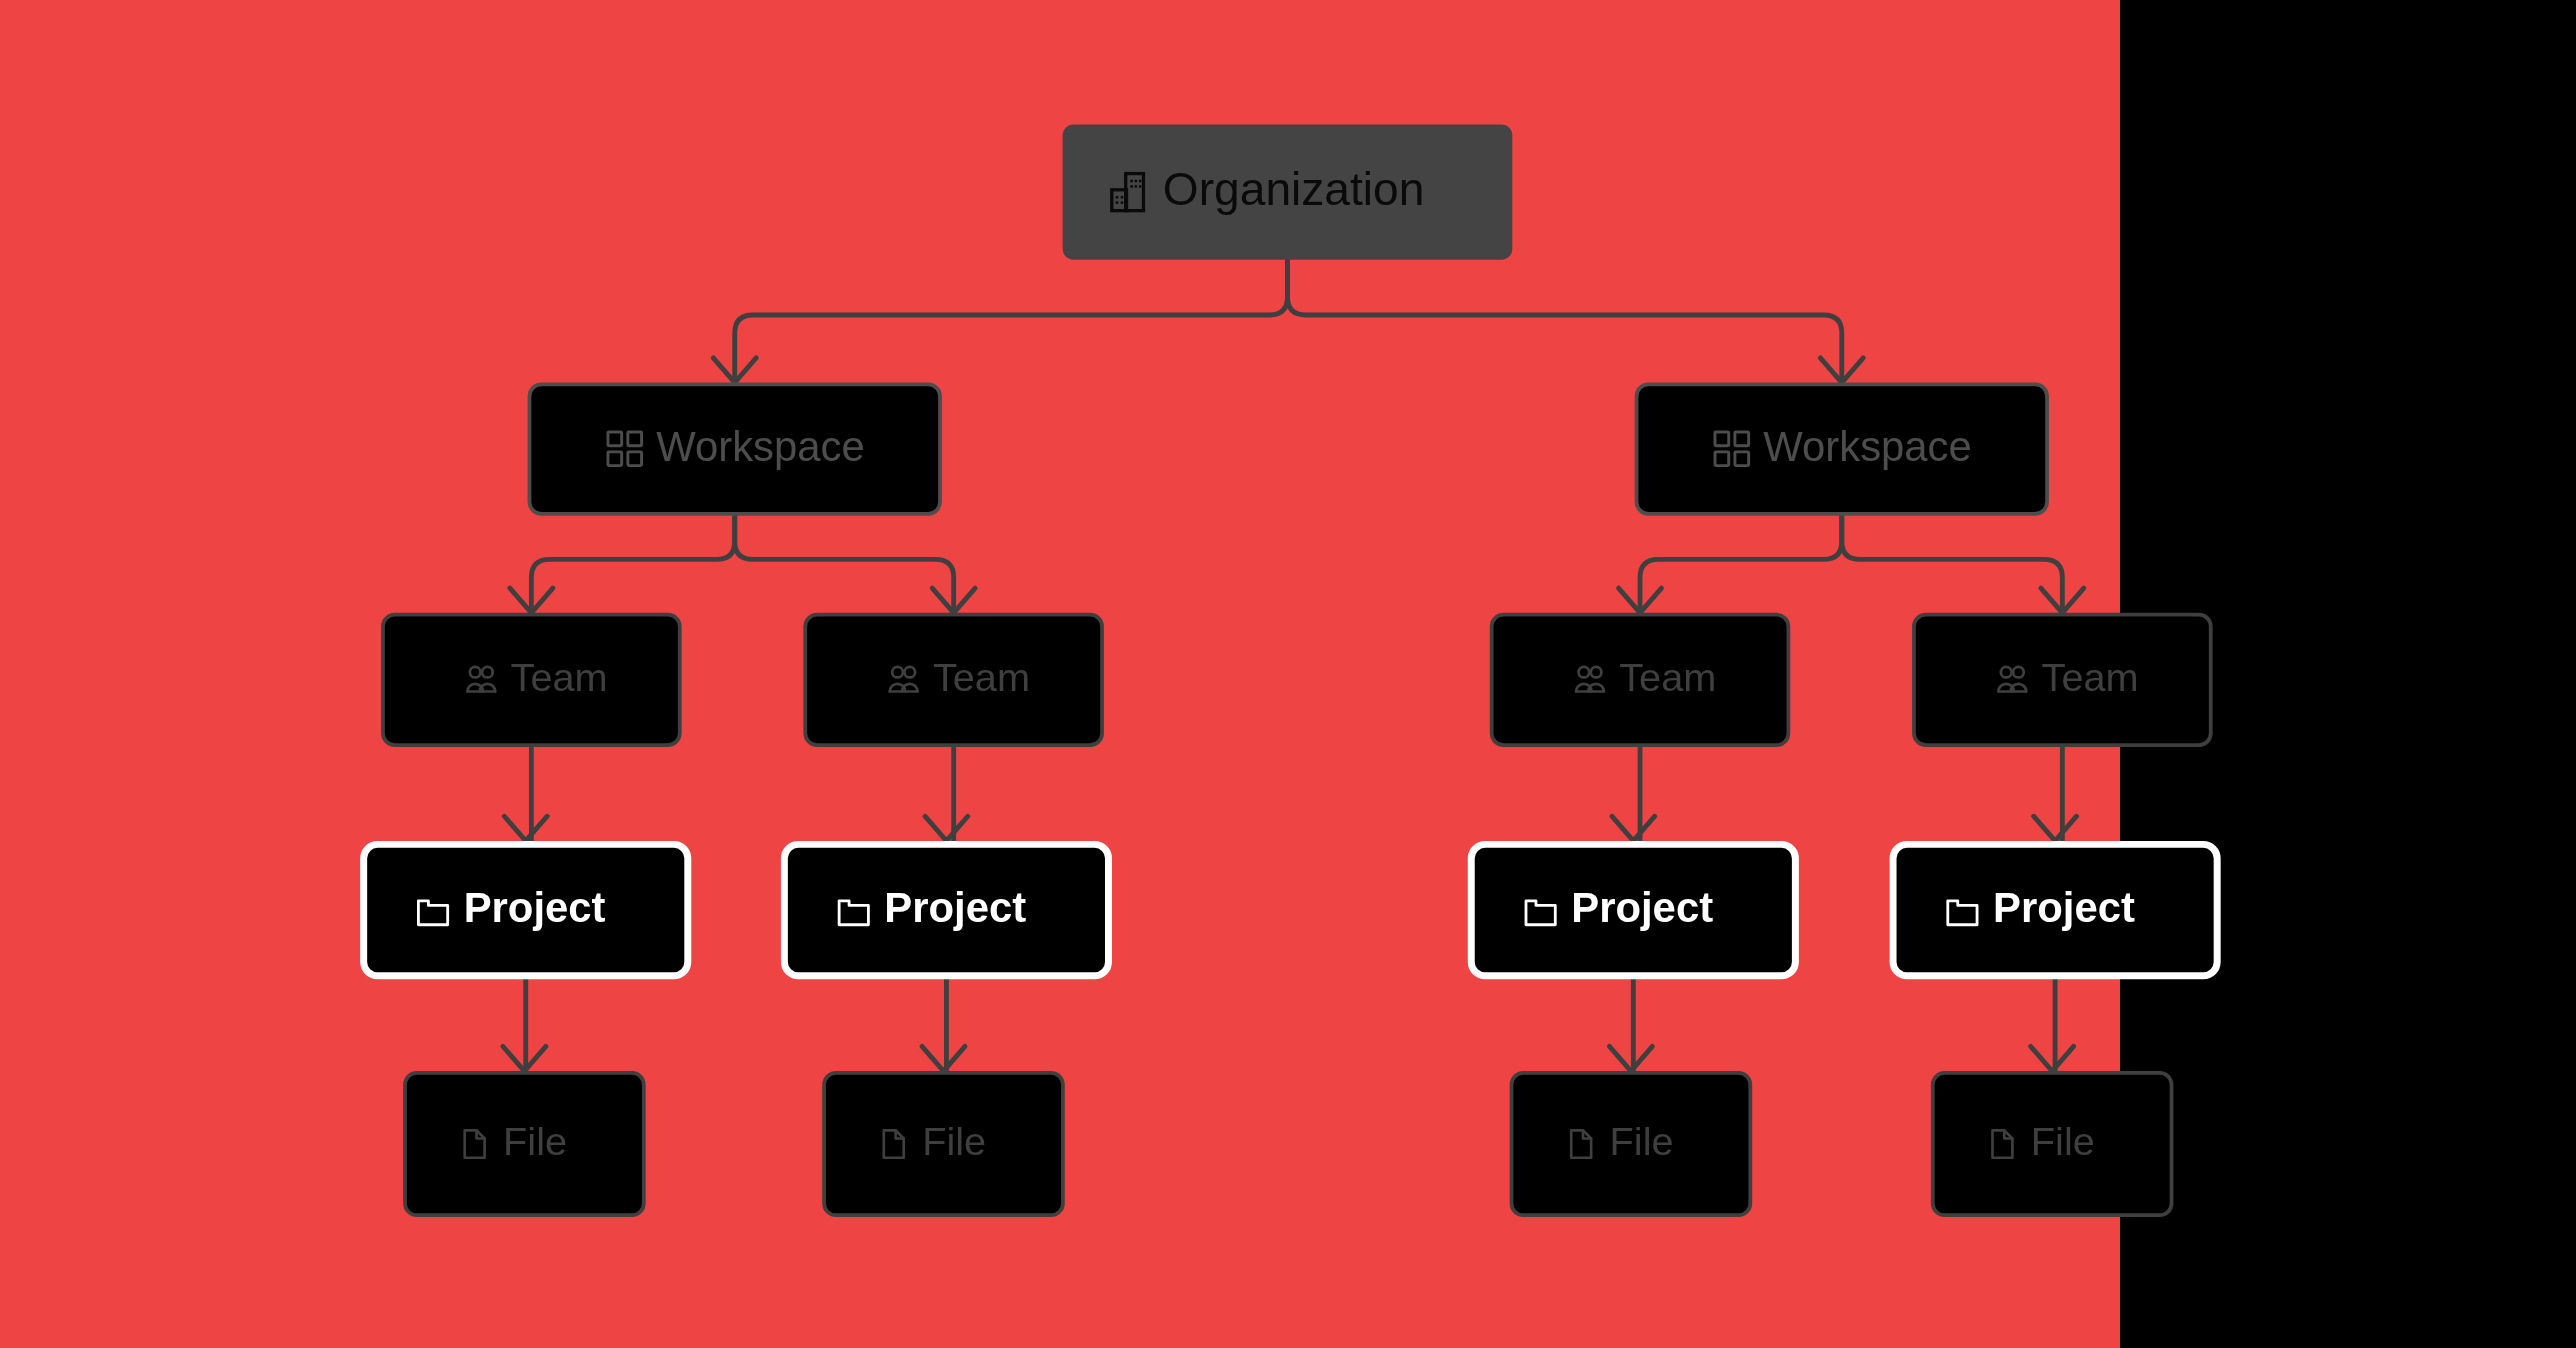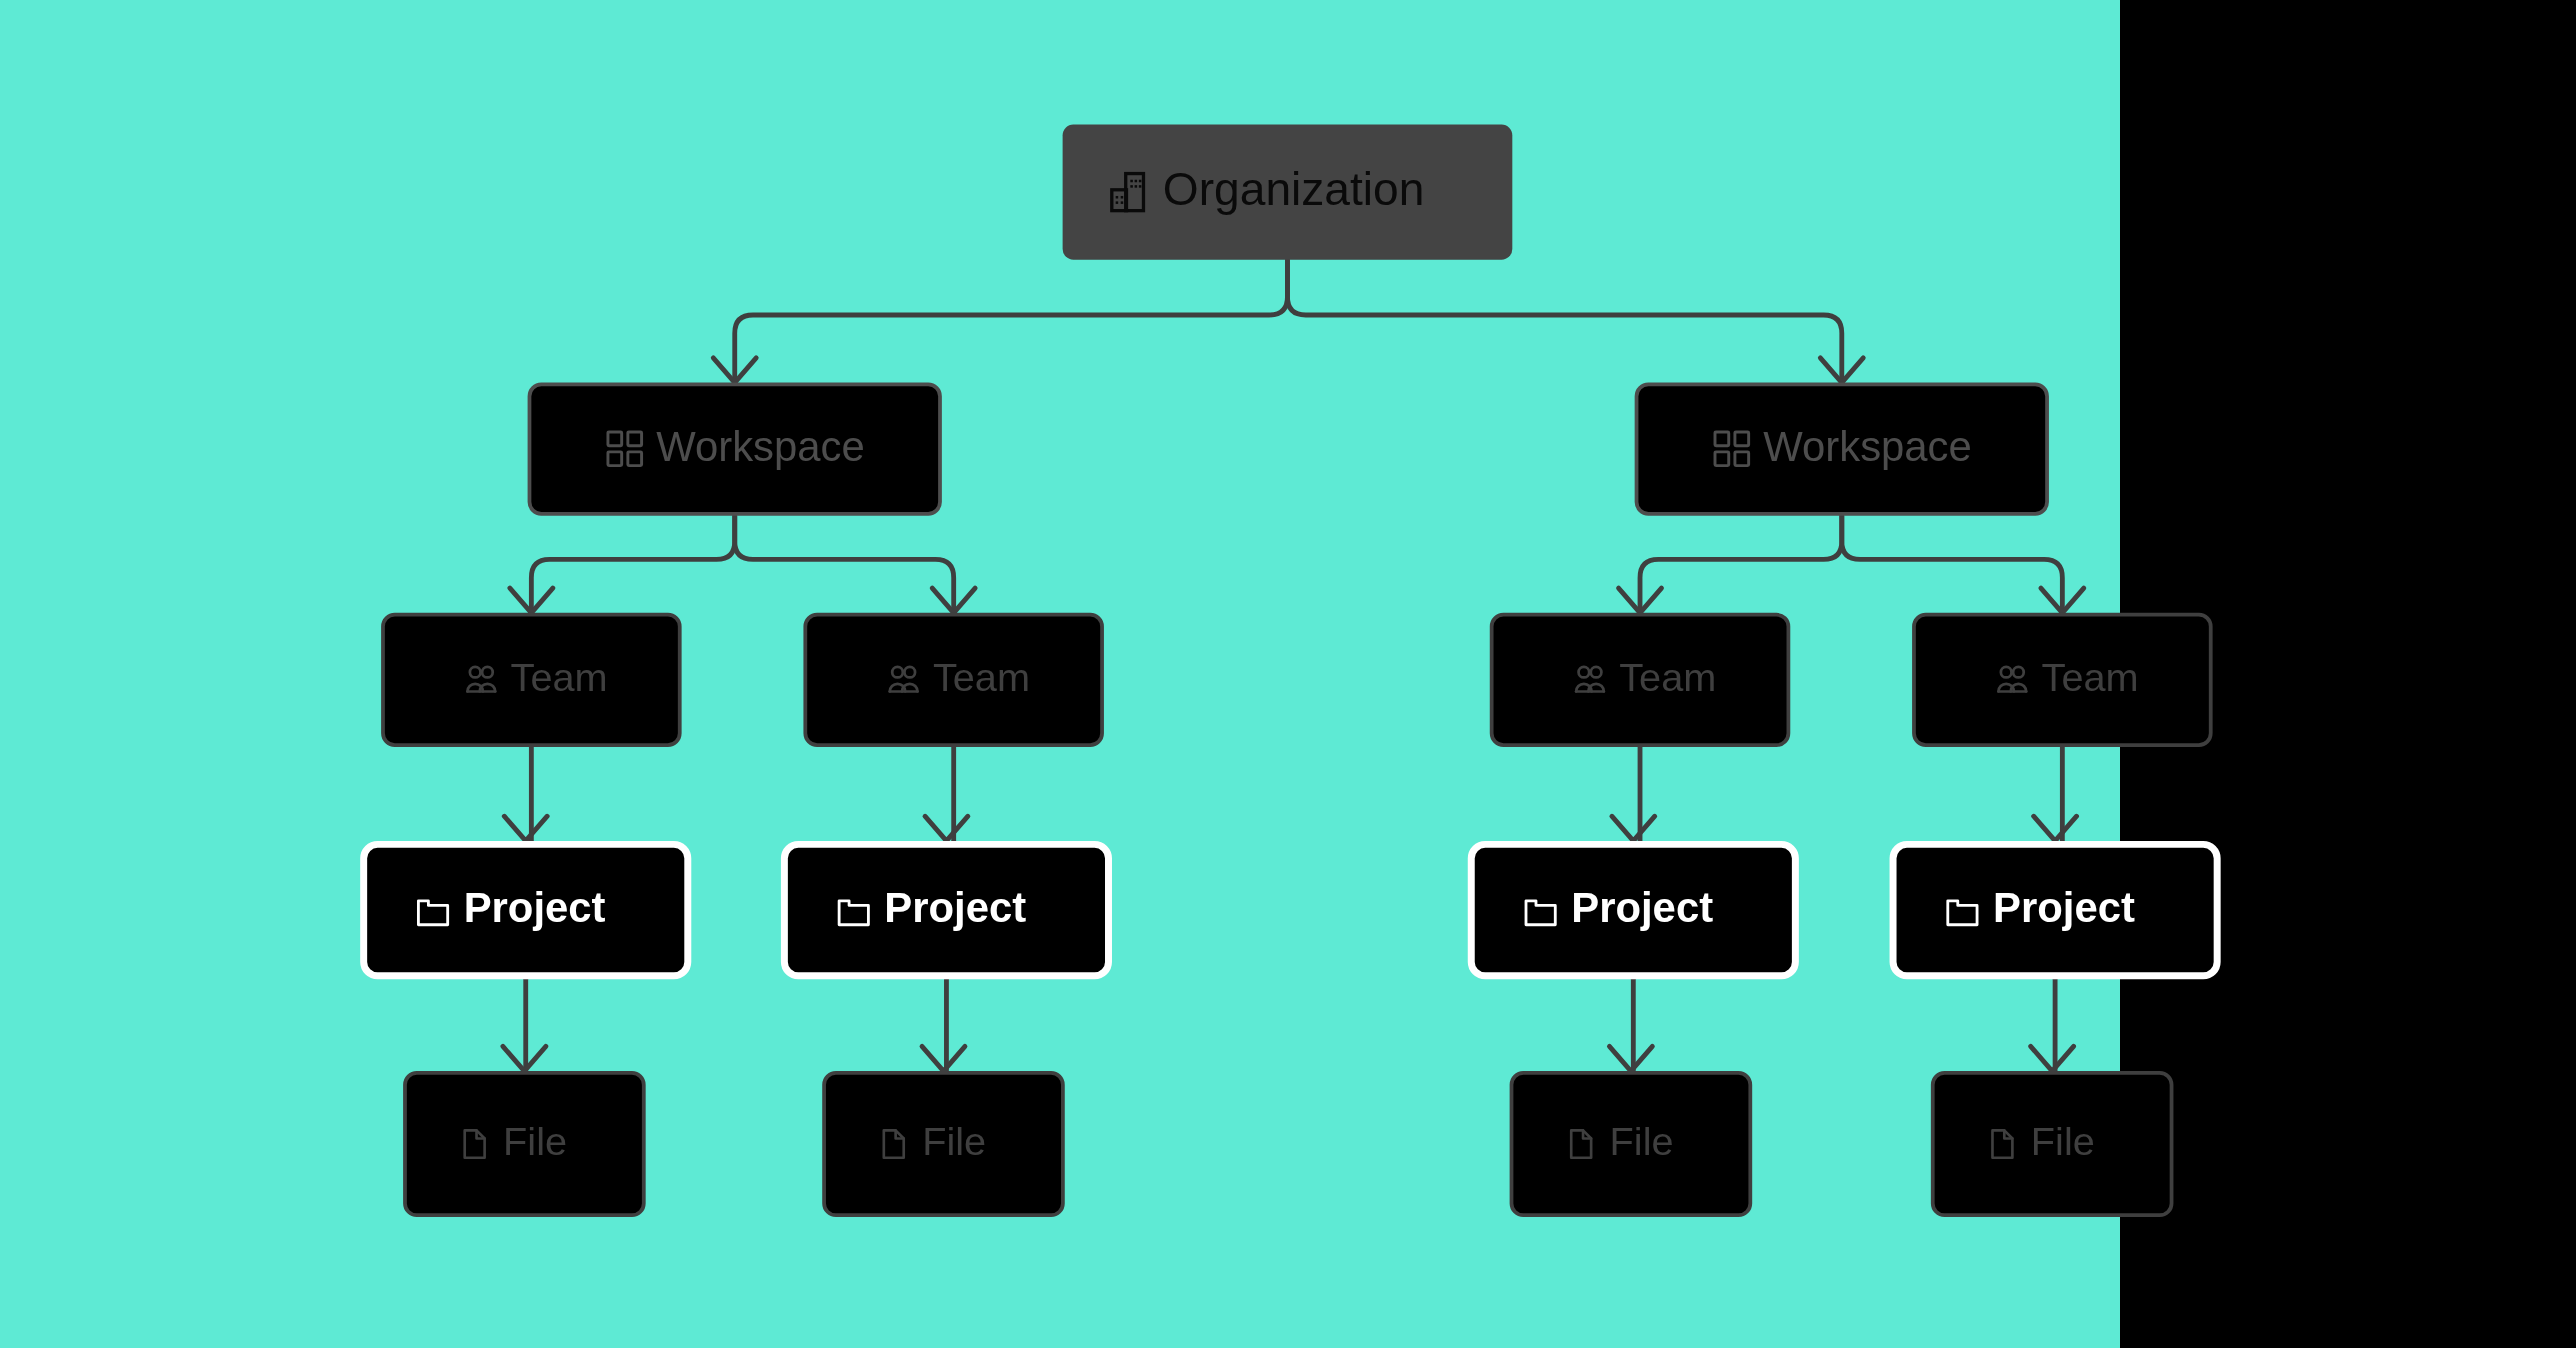--- a/index.html
+++ b/index.html
@@ -10,21 +10,21 @@
   body {
     width: 2576px;
     height: 1348px;
     overflow: hidden;
     font-family: "Liberation Sans", sans-serif;
   }
   #diagram-root {
     position: relative;
     width: 2120px;
     height: 1348px;
-    background: #5eead4;
+    background: #ef4444;
   }
   svg.canvas {
     position: absolute;
     inset: 0;
     width: 2576px;
     height: 1348px;
     display: block;
   }
   .node-label {
     font-family: "Liberation Sans", sans-serif;

